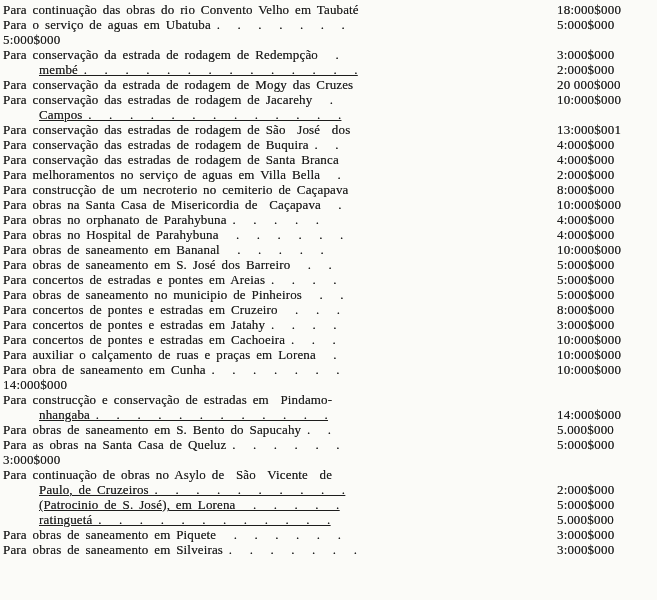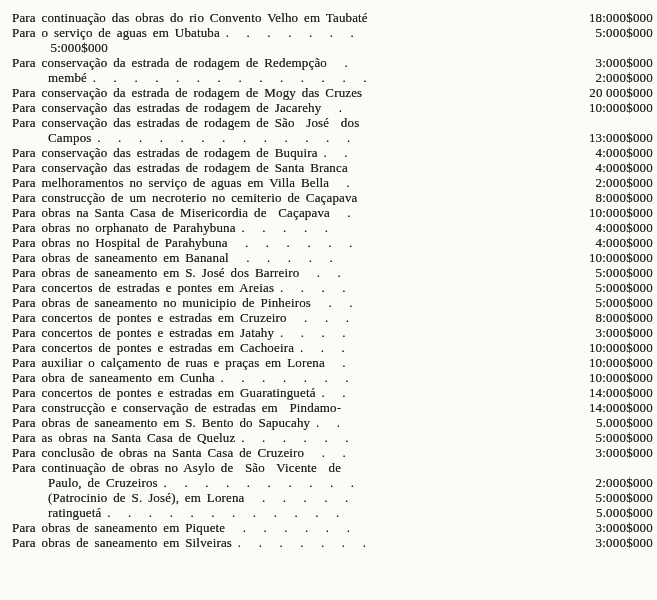--- a/index.html
+++ b/index.html
@@ -10,48 +10,48 @@
   body {
     width: 657px;
     height: 600px;
     overflow: hidden;
     font-family: "Liberation Serif", "DejaVu Serif", serif;
     font-size: 13px;
     line-height: 15px;
     color: #1d1d1d;
   }
   .page {
-    padding: 2px 4px 0 12px;
+    padding: 2px 4px 0 3px;
     box-sizing: border-box;
     width: 657px;
     height: 504px;
-    margin-top: 8px;
   }
   .row {
     display: flex;
     align-items: flex-end;
   }
   .desc {
     flex: 1 1 auto;
     min-width: 0;
   }
   .line {
     white-space: pre;
     word-spacing: 2.4px;
     letter-spacing: 0.15px;
     text-shadow: 0 0 0.5px rgba(28,28,28,0.65);
     overflow: hidden;
   }
   .cont {
     padding-left: 36px;
+    text-decoration: underline;
   }
   .amount {
     flex: 0 0 auto;
     min-width: 96px;
-    text-align: right;
+    text-align: left;
     white-space: pre;
     letter-spacing: 0.2px;
     text-shadow: 0 0 0.5px rgba(28,28,28,0.65);
   }
 </style>
 </head>
 <body>
 
 <div class="page">
   <div id="appropriations-list">
@@ -89,24 +89,24 @@
         <div class="amount">20 000$000</div>
       </div>
       <div class="row">
         <div class="desc">
           <div class="line">Para conservação das estradas de rodagem de Jacarehy   .</div>
         </div>
         <div class="amount">10:000$000</div>
       </div>
       <div class="row">
         <div class="desc">
+          <div class="line cont">Campos .   .   .   .   .   .   .   .   .   .   .   .   .</div>
           <div class="line">Para conservação das estradas de rodagem de São  José  dos</div>
-          <div class="line cont">Campos .   .   .   .   .   .   .   .   .   .   .   .   .</div>
-        </div>
-        <div class="amount">13:000$000</div>
+        </div>
+        <div class="amount">13:000$001</div>
       </div>
       <div class="row">
         <div class="desc">
           <div class="line">Para conservação das estradas de rodagem de Buquira .   .</div>
         </div>
         <div class="amount">4:000$000</div>
       </div>
       <div class="row">
         <div class="desc">
           <div class="line">Para conservação das estradas de rodagem de Santa Branca</div>
@@ -191,47 +191,42 @@
         </div>
         <div class="amount">10:000$000</div>
       </div>
       <div class="row">
         <div class="desc">
           <div class="line">Para obra de saneamento em Cunha .   .   .   .   .   .   .</div>
         </div>
         <div class="amount">10:000$000</div>
       </div>
       <div class="row">
-        <div class="desc">
-          <div class="line">Para concertos de pontes e estradas em Guaratinguetá .   .</div>
-        </div>
         <div class="amount">14:000$000</div>
       </div>
       <div class="row">
         <div class="desc">
           <div class="line">Para construcção e conservação de estradas em  Pindamo-</div>
+          <div class="line cont">nhangaba .   .   .   .   .   .   .   .   .   .   .   .</div>
         </div>
         <div class="amount">14:000$000</div>
       </div>
       <div class="row">
         <div class="desc">
           <div class="line">Para obras de saneamento em S. Bento do Sapucahy .   .</div>
         </div>
         <div class="amount">5.000$000</div>
       </div>
       <div class="row">
         <div class="desc">
           <div class="line">Para as obras na Santa Casa de Queluz .   .   .   .   .   .</div>
         </div>
         <div class="amount">5:000$000</div>
       </div>
       <div class="row">
-        <div class="desc">
-          <div class="line">Para conclusão de obras na Santa Casa de Cruzeiro   .   .</div>
-        </div>
         <div class="amount">3:000$000</div>
       </div>
       <div class="row">
         <div class="desc">
           <div class="line">Para continuação de obras no Asylo de  São  Vicente  de</div>
           <div class="line cont">Paulo, de Cruzeiros .   .   .   .   .   .   .   .   .   .</div>
         </div>
         <div class="amount">2:000$000</div>
       </div>
       <div class="row">

